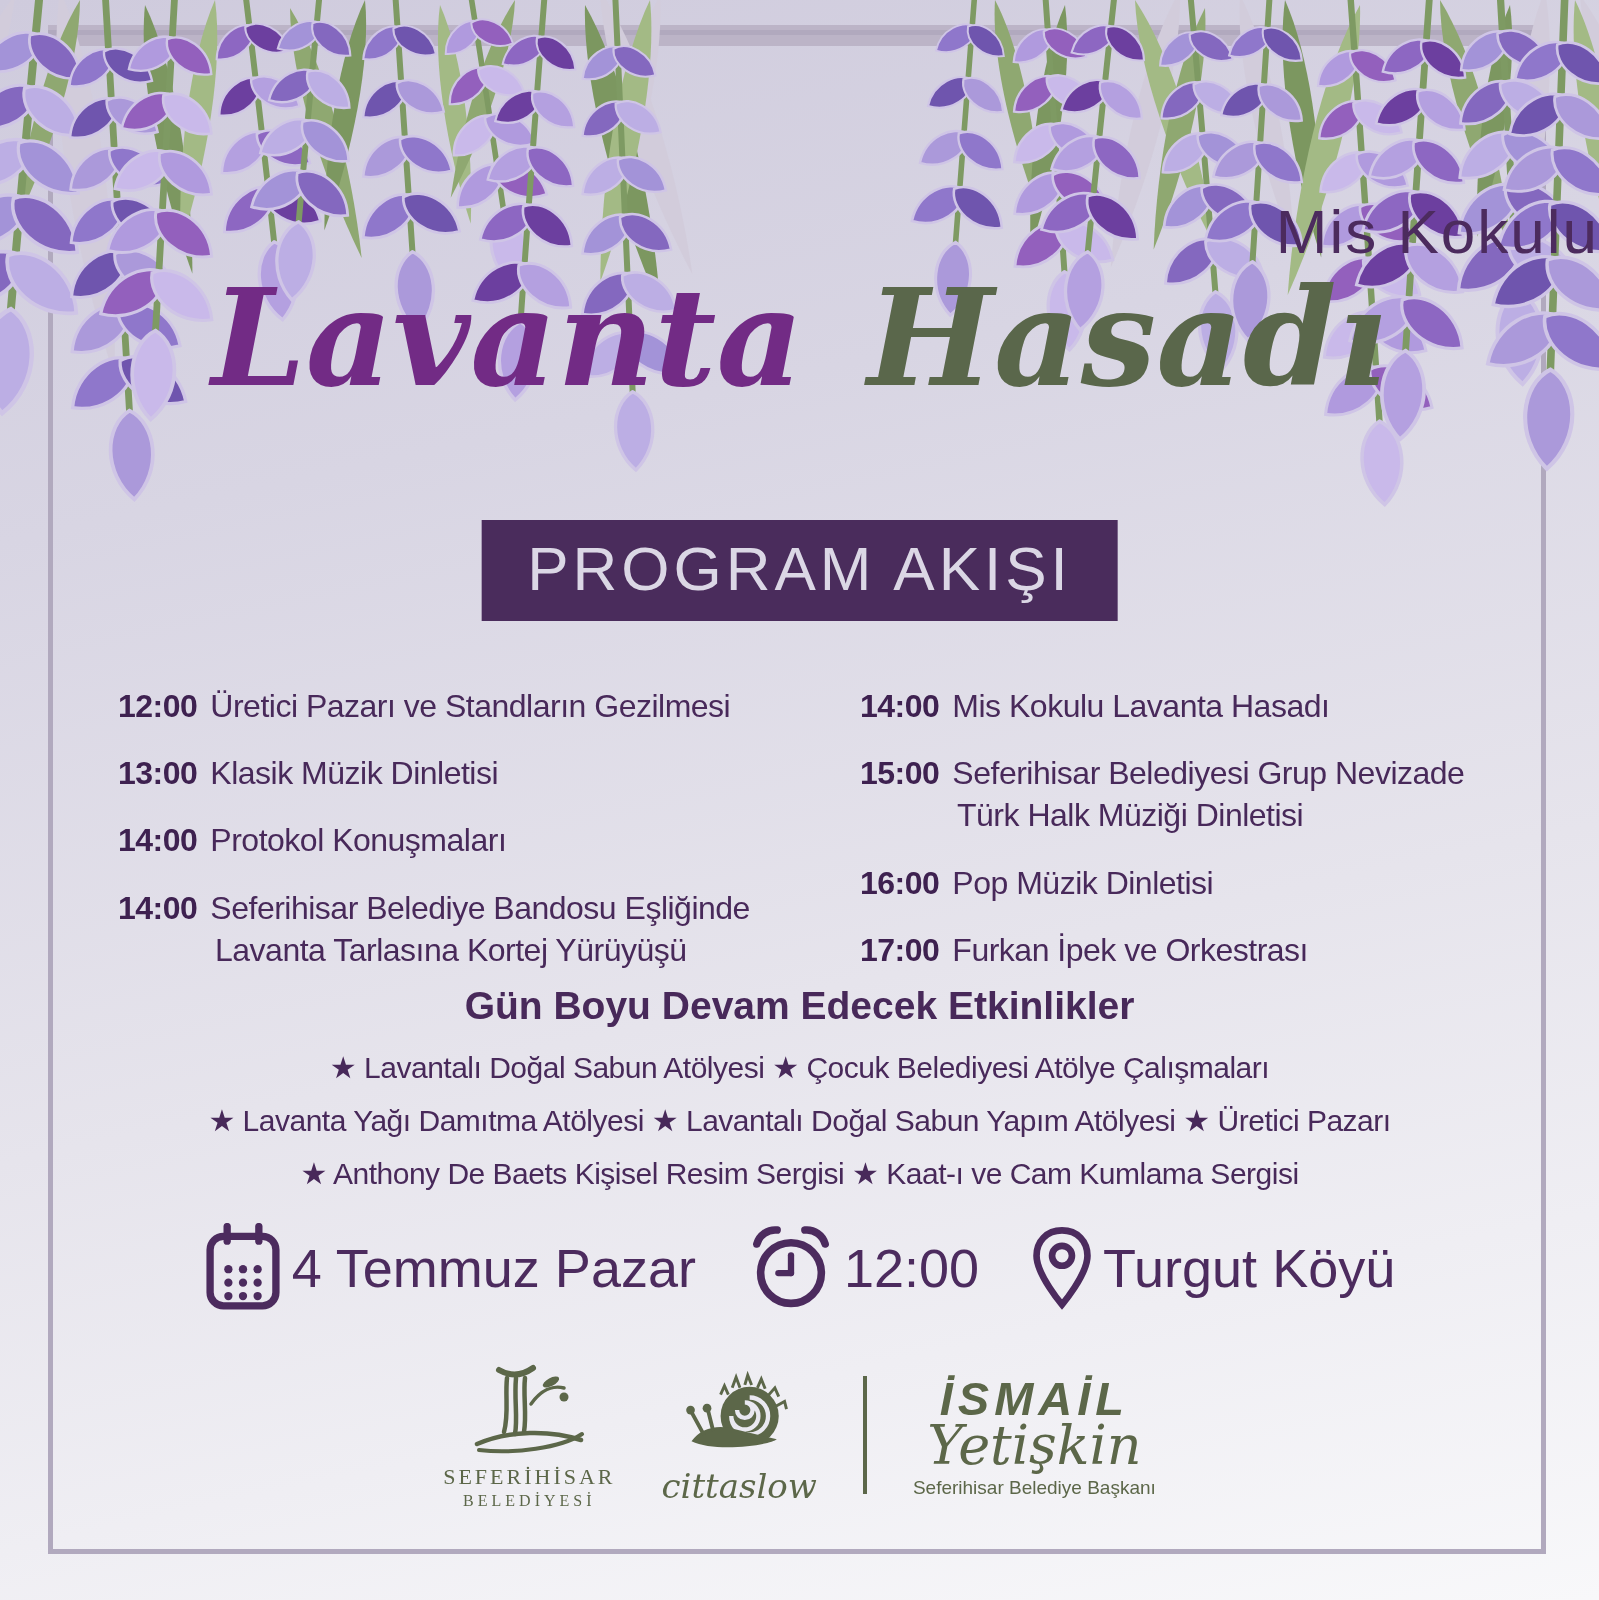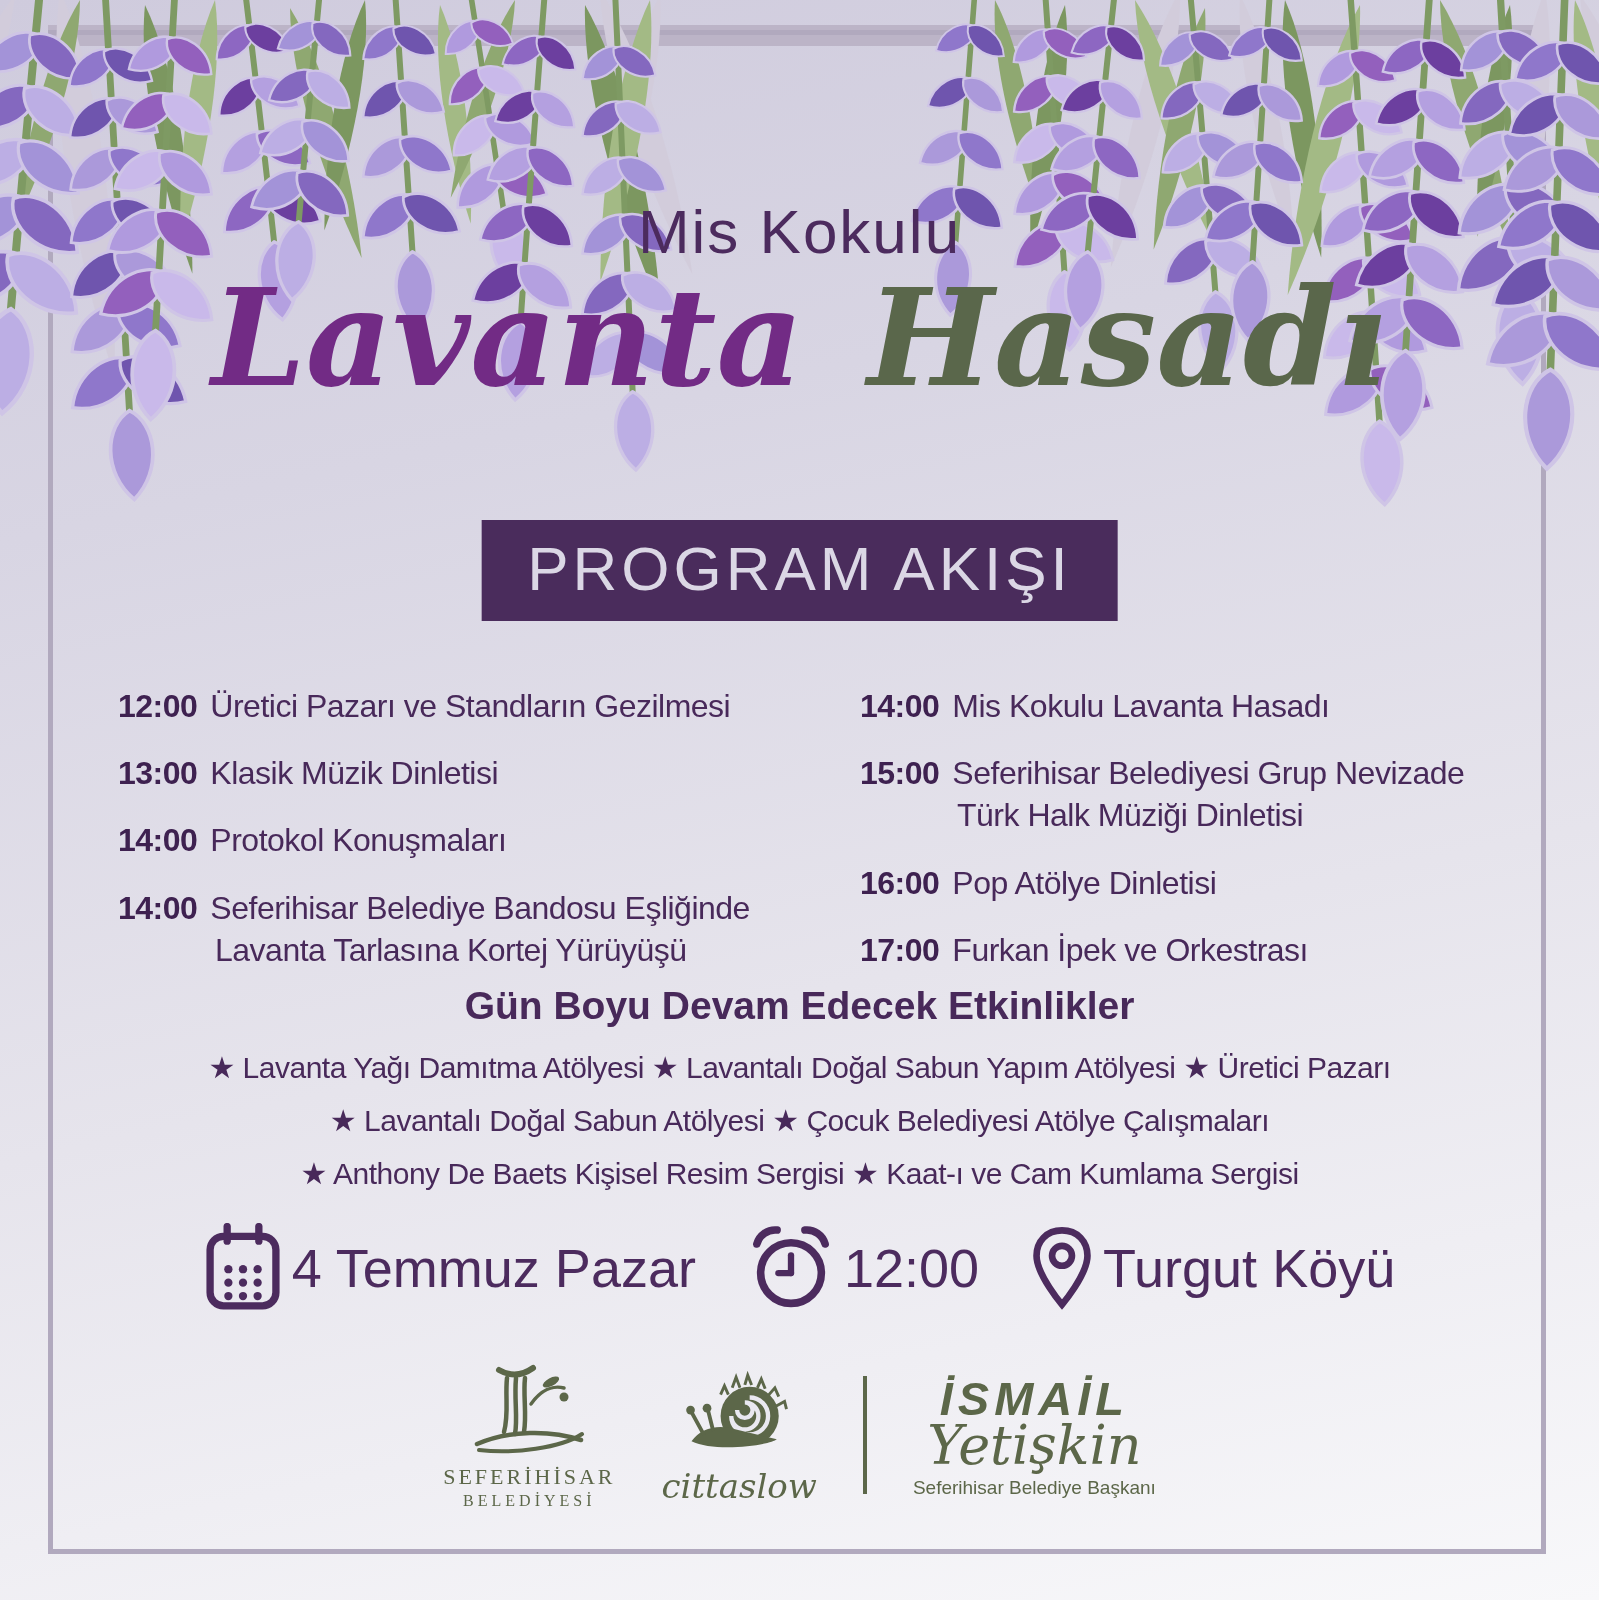--- a/index.html
+++ b/index.html
@@ -5,21 +5,21 @@
   html,body{margin:0;padding:0;background:#e8e6ee;}
   .poster{
     position:relative;width:1599px;height:1600px;overflow:hidden;
     font-family:"Liberation Sans",sans-serif;
     background:linear-gradient(168deg,#cfcbdd 0%,#d8d5e3 28%,#e6e4ec 60%,#f8f8fa 100%);
   }
   .frame-band{position:absolute;left:48px;top:25px;width:1498px;height:21px;background:#bcb4c7;z-index:1;}
   .frame{position:absolute;left:48px;top:30px;width:1498px;height:1524px;border:5px solid #b1a9be;box-sizing:border-box;z-index:1;}
   #flowers{position:absolute;top:0;left:0;width:1599px;height:520px;z-index:3;pointer-events:none;}
   .title-pre{
-    position:absolute;top:196px;left:0;width:100%;text-align:center;z-index:4;
+    position:absolute;top:196px;left:0;width:100%;text-align:right;z-index:4;
     font-size:62px;color:#4c2b5e;letter-spacing:2px;
   }
   .title-script{
     position:absolute;top:258px;left:0;width:100%;text-align:center;z-index:4;
     font-family:"DejaVu Serif",serif;font-style:italic;font-weight:bold;font-size:134px;line-height:1.2;
     white-space:nowrap;
   }
   .lav{color:#722b85;margin-right:64px;text-align:center;}
   .has{color:#5a674b;margin-top:32px;}
   .banner{
@@ -372,32 +372,32 @@
     </div>
     <div class="col">
       <div class="item">
         <span class="t">14:00</span><span class="e">Mis Kokulu Lavanta Hasadı</span>
       </div>
       <div class="item">
         <span class="t">15:00</span><span class="e">Seferihisar Belediyesi Grup Nevizade</span>
         <div class="e2">Türk Halk Müziği Dinletisi</div>
       </div>
       <div class="item">
-        <span class="t">16:00</span><span class="e">Pop Atölye Dinletisi</span>
+        <span class="t">16:00</span><span class="e">Pop Müzik Dinletisi</span>
       </div>
       <div class="item">
         <span class="t">17:00</span><span class="e">Furkan İpek ve Orkestrası</span>
       </div>
     </div>
   </div>
 
   <div class="allday">
     <div class="ad-head">Gün Boyu Devam Edecek Etkinlikler</div>
+    <div class="ad-line">★ Lavantalı Doğal Sabun Atölyesi ★ Çocuk Belediyesi Atölye Çalışmaları</div>
     <div class="ad-line">★ Lavanta Yağı Damıtma Atölyesi ★ Lavantalı Doğal Sabun Yapım Atölyesi ★ Üretici Pazarı</div>
-    <div class="ad-line">★ Lavantalı Doğal Sabun Atölyesi ★ Çocuk Belediyesi Atölye Çalışmaları</div>
     <div class="ad-line">★ Anthony De Baets Kişisel Resim Sergisi ★ Kaat-ı ve Cam Kumlama Sergisi</div>
   </div>
 
   <div class="daterow">
     <div class="dgroup">
       <svg width="78" height="90" viewBox="0 0 64 72">
         <rect x="5" y="10" width="54" height="57" rx="11" fill="none" stroke="#4c2b5e" stroke-width="6"></rect>
         <line x1="19" y1="2" x2="19" y2="14" stroke="#4c2b5e" stroke-width="6" stroke-linecap="round"></line>
         <line x1="45" y1="2" x2="45" y2="14" stroke="#4c2b5e" stroke-width="6" stroke-linecap="round"></line>
         <g fill="#4c2b5e">

